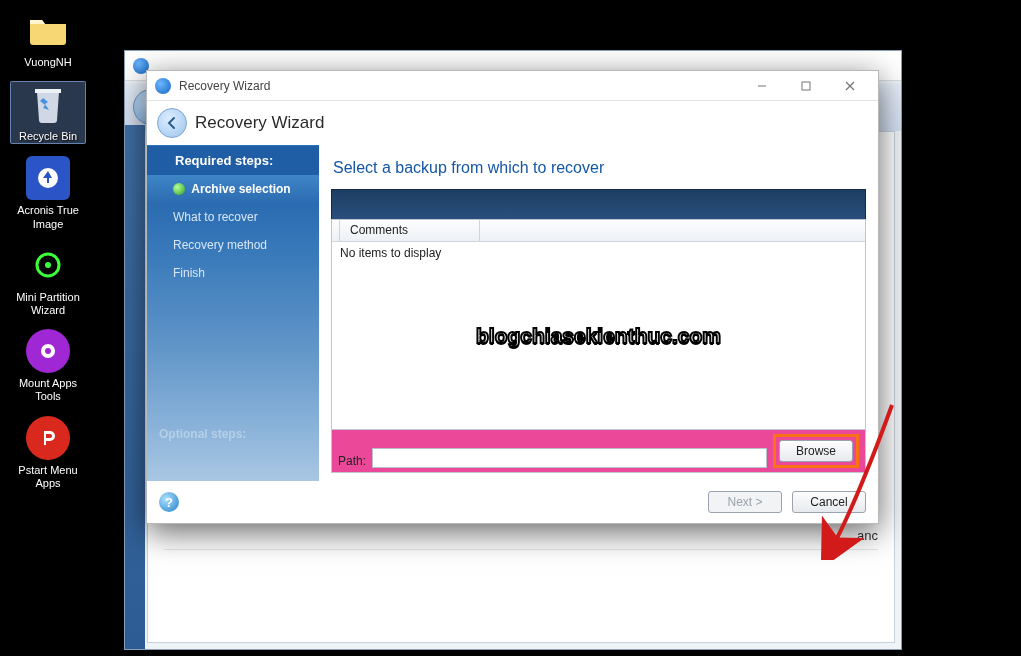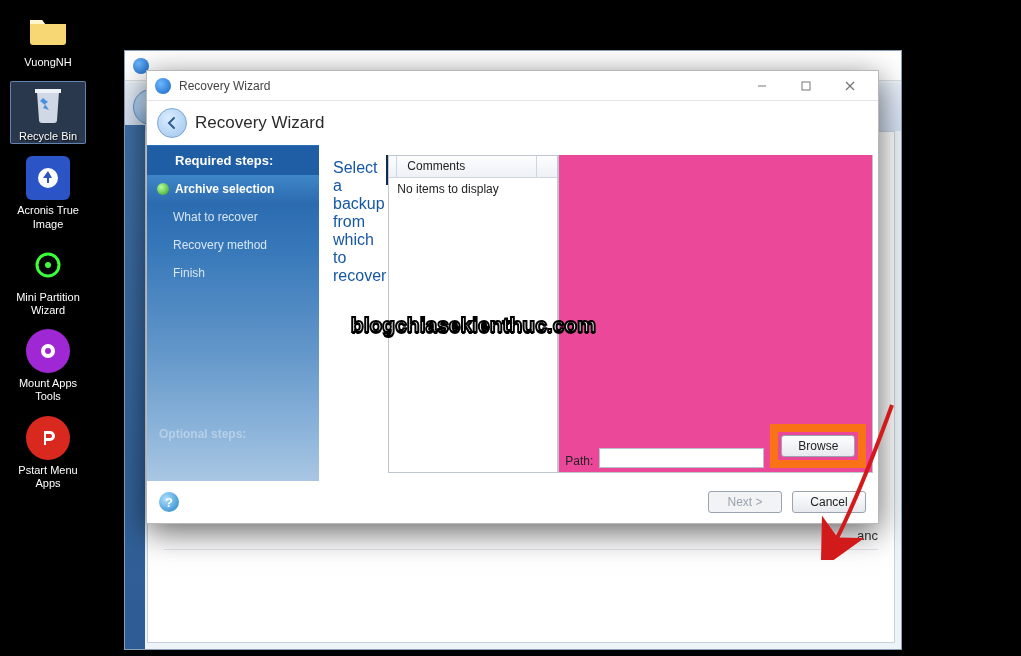--- a/index.html
+++ b/index.html
@@ -135,41 +135,42 @@
   font-weight: 600;
   font-size: 13px;
   color: #fff;
   border-top: 1px solid #2b72b8;
 }
 .sidebar .step {
   padding: 7px 12px 7px 26px;
   font-size: 12px;
   color: #d7e6f6;
   cursor: pointer;
+  justify-content: center;
 }
 .sidebar .step.active {
   background: linear-gradient(180deg,#3e86c7,#2d6bb1);
   color: #fff;
   font-weight: 600;
   padding-left: 10px;
   display:flex; align-items:center; gap:6px;
 }
 .sidebar .step.active::before {
   content:""; width:12px; height:12px; border-radius:50%;
   background: radial-gradient(circle at 35% 35%, #b7ff9b, #2a9d1f);
   display:inline-block;
 }
 .sidebar .optional {
   position:absolute; bottom: 40px; left:12px;
   color: rgba(255,255,255,.35);
   font-size:12px; font-weight:700;
 }
 
 .main {
-  flex:1; display:flex; flex-direction:row;
+  flex:1; display:flex; flex-direction:column;
   padding: 10px 12px 8px 12px;
   min-width:0;
 }
 .main-title {
   color: #1557a4; font-size: 16px;
   margin: 4px 0 12px 2px;
 }
 .list-hdr {
   height: 30px;
   background: linear-gradient(180deg,#1c3e63,#2a4f7c);
@@ -216,21 +217,21 @@
   font-size: 12px; color:#222;
   border-radius: 3px;
   padding: 0 10px;
   cursor:pointer;
 }
 .btn:disabled {
   color:#9aa3af; cursor:default;
   background:#f2f3f5;
 }
 .browse-highlight {
-  padding: 3px; border: 8px solid #f97316;
+  padding: 3px; border: 3px solid #f97316;
   display:inline-flex;
 }
 
 .footer {
   height: 42px;
   display:flex; align-items:center;
   padding: 0 12px;
   gap: 10px;
 }
 .footer .help-icon {

